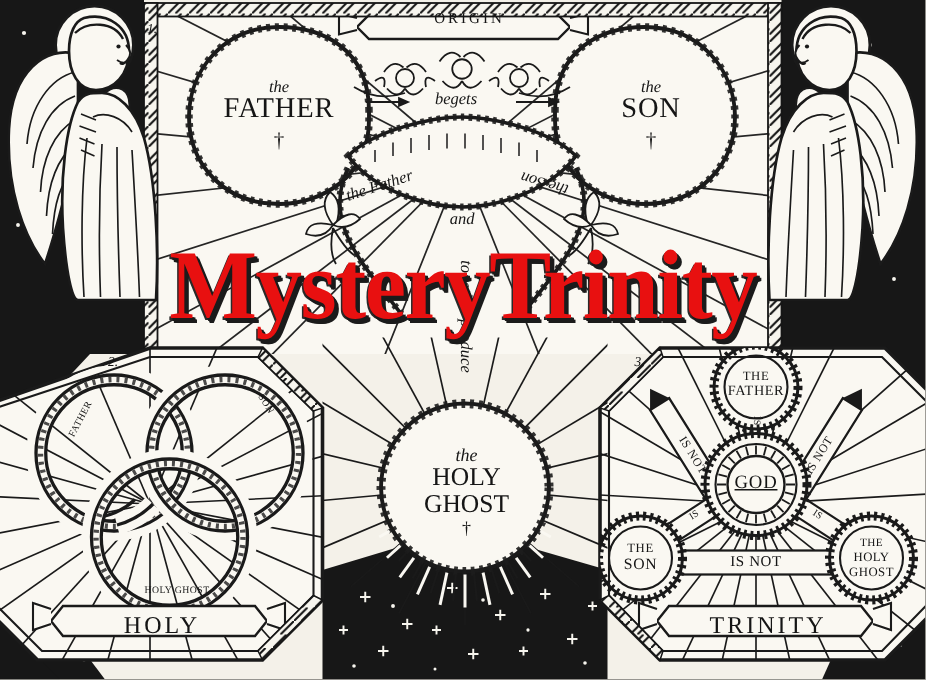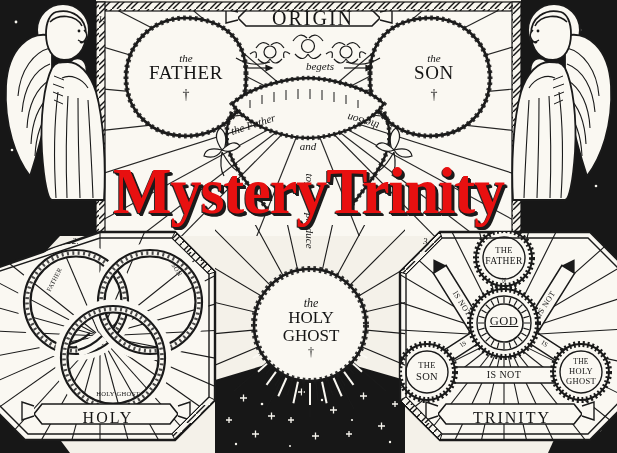--- a/index.html
+++ b/index.html
@@ -610,31 +610,31 @@
         </g>
         <g stroke="#1a1a1a" stroke-width="1" fill="none">
           <path d="M54 76 l10 4 M53 84 l11 4 M53 92 l10 4 M54 100 l9 4"></path>
         </g>
       </g>
     </g>
 
   </svg>
 
   <div class="lbl num" style="left:98px;top:14px;">1.</div>
-  <div class="lbl banner-txt" style="left:246px;top:7px;width:134px;font-size:20px;">ORIGIN</div>
+  <div class="lbl banner-txt" style="left:246px;top:7px;width:134px;font-size:10px;">ORIGIN</div>
 
   <div class="lbl the" style="left:150px;top:52px;width:72px;">the</div>
   <div class="lbl big" style="left:140px;top:62px;width:92px;">FATHER</div>
   <div class="lbl cross" style="left:160px;top:88px;width:52px;">†</div>
 
   <div class="lbl the" style="left:398px;top:52px;width:72px;">the</div>
   <div class="lbl big" style="left:392px;top:62px;width:84px;">SON</div>
   <div class="lbl cross" style="left:408px;top:88px;width:52px;">†</div>
 
-  <div class="lbl scr" style="left:290px;top:60px;width:60px;">begets</div>
+  <div class="lbl scr" style="left:274px;top:60px;width:60px;">begets</div>
 
   <div class="lbl scr" style="left:222px;top:118px;width:62px;transform:rotate(-18deg);">the Father</div>
   <div class="lbl scr" style="left:336px;top:116px;width:54px;transform:rotate(196deg);">the Son</div>
   <div class="lbl scr" style="left:284px;top:140px;width:48px;">and</div>
   <div class="lbl scr" style="left:255px;top:205px;width:110px;transform:rotate(90deg);">together produce</div>
 
   <div class="lbl the" style="left:280px;top:296px;width:62px;font-size:12px;">the</div>
   <div class="lbl" style="left:272px;top:308px;width:78px;font-size:17px;">HOLY</div>
   <div class="lbl" style="left:268px;top:326px;width:86px;font-size:17px;">GHOST</div>
   <div class="lbl cross" style="left:286px;top:346px;width:50px;font-size:12px;">†</div>

